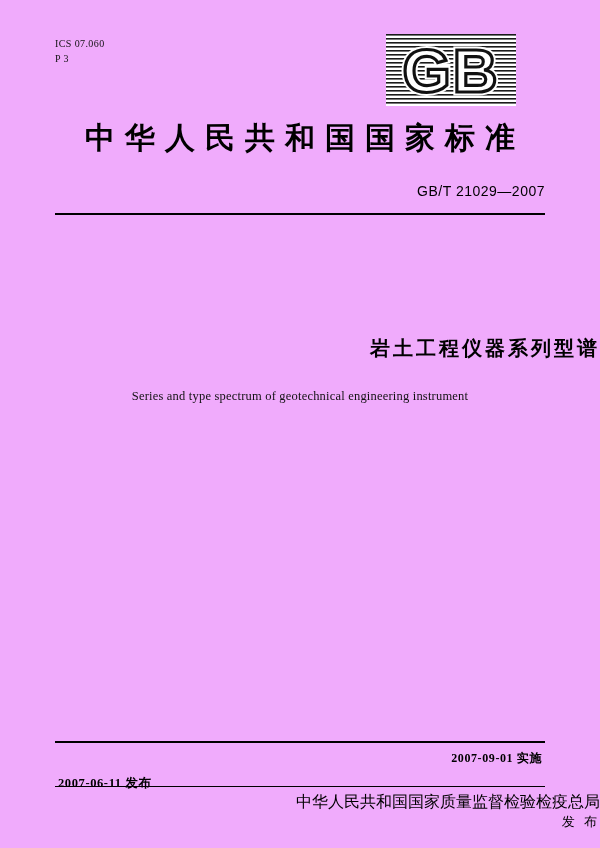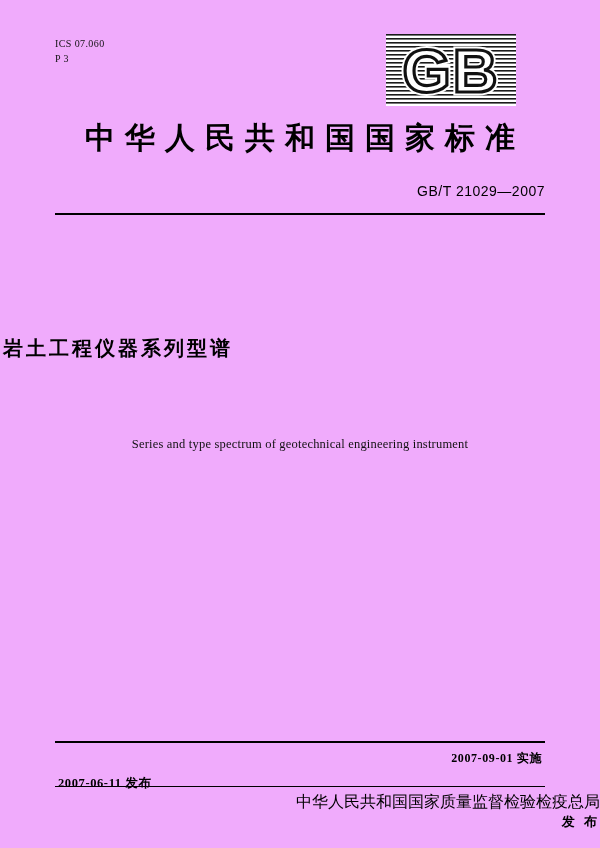--- a/index.html
+++ b/index.html
@@ -98,38 +98,37 @@
     height: 1px;
     background: #000;
   }
 
   
   .doc-title-cn {
     position: absolute;
     left: 0;
     top: 335px;
     width: 600px;
-    text-align: left;
+    text-align: right;
     font-family: "Liberation Serif", serif;
     font-weight: bold;
     font-size: 20px;
     letter-spacing: 3px;
     text-indent: 3px;
   }
   .doc-title-en {
     position: absolute;
     left: 0;
     top: 389px;
     width: 600px;
     text-align: center;
     font-family: "Liberation Serif", serif;
     font-size: 12.5px;
     letter-spacing: 0.2px;
     color: #111;
-    margin-top: 48px;
   }
 
   
   .date-issue {
     position: absolute;
     left: 58px;
     top: 750px;
     font-family: "Liberation Serif", serif;
     font-size: 12.5px;
     font-weight: bold;
@@ -150,21 +149,21 @@
     left: 0; top: 792px;
     width: 600px;
     display: flex;
     justify-content: center;
     align-items: flex-end;
     flex-direction: column;
   }
   .publisher-lines { display: inline-block; text-align: center; }
   .publisher-issue {
     font-family: "Liberation Serif", serif;
-    font-weight: bold;
+    font-weight: normal;
     font-size: 13px;
     letter-spacing: 3px;
     text-indent: 3px;
     margin-left: 14px;
     margin-bottom: 13px;
     white-space: nowrap;
   }
 </style>
 </head>
 <body>

